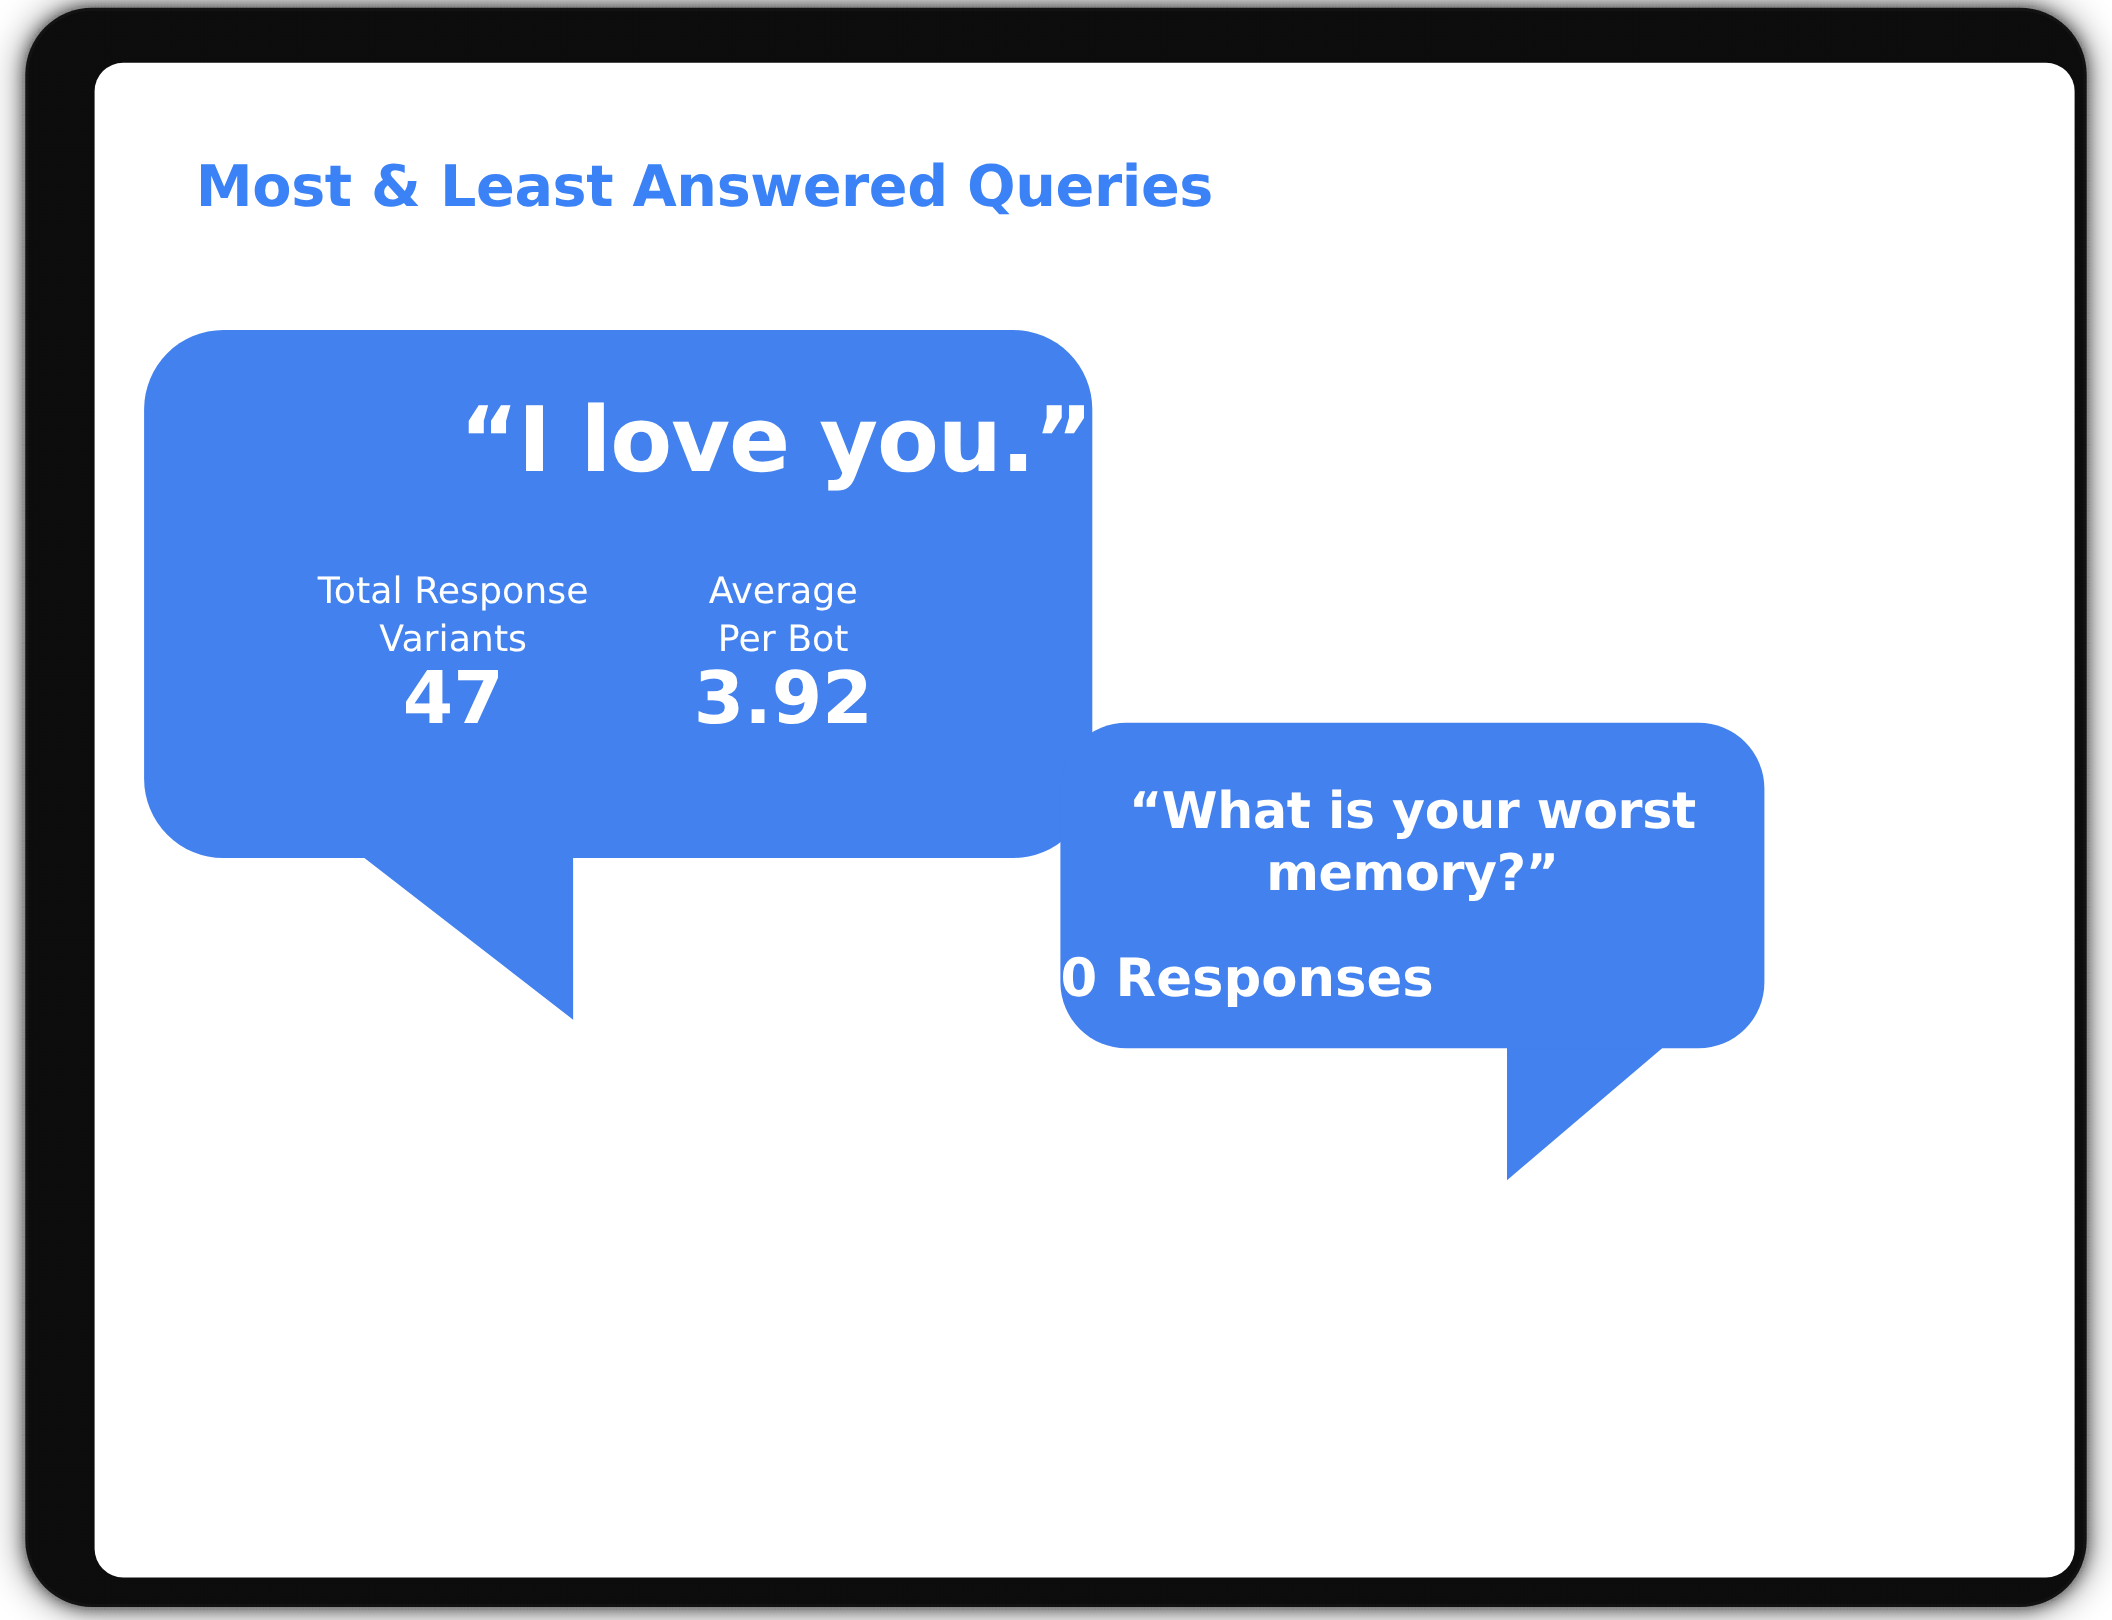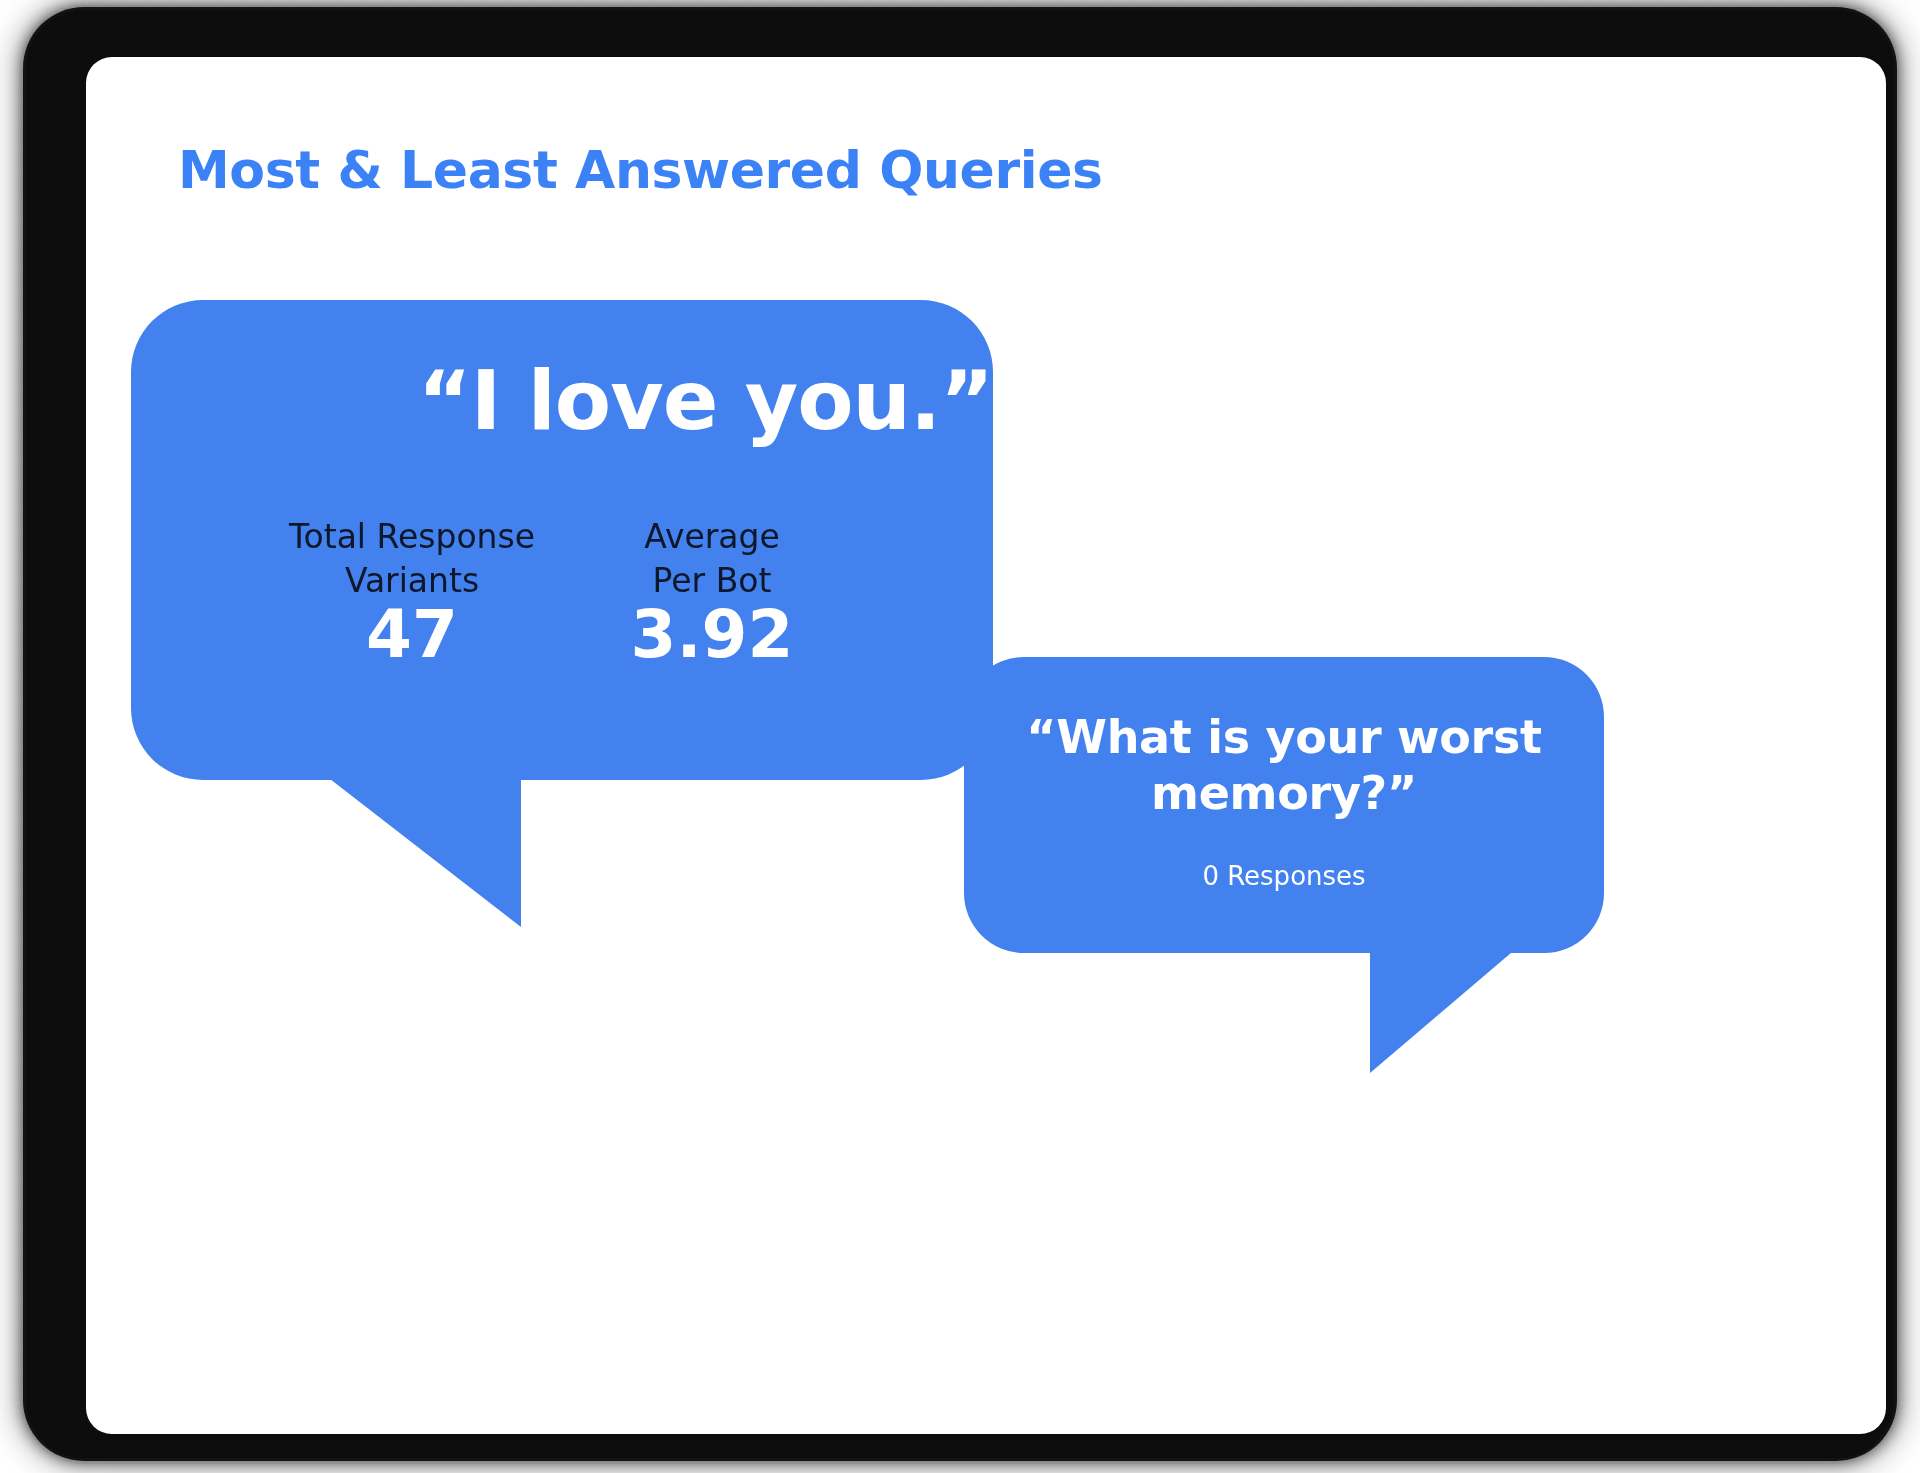--- a/index.html
+++ b/index.html
@@ -129,21 +129,21 @@
     align-items: flex-start;
   }
   .stat-block {
     width: 300px;
     text-align: center;
   }
   .stat-label {
     font-size: 33px;
     font-weight: 400;
     line-height: 1.32;
-    color: #0f172a;
+    color: #ffffff;
     white-space: pre-line;
   }
   .stat-value {
     font-size: 66px;
     font-weight: 700;
     line-height: 1;
     color: #ffffff;
   }
 
   
@@ -176,23 +176,22 @@
     letter-spacing: -0.3px;
     color: #ffffff;
     padding: 0 54px;
     box-sizing: border-box;
   }
   #secondary-count {
     position: absolute;
     left: 0;
     top: 204px;
     width: 100%;
-    text-align: center;
-    font-size: 26px;
-    font-weight: 400;
+    font-size: 48px;
+    font-weight: 700;
     color: #ffffff;
   }
 </style>
 </head>
 <body>
 
 <div id="device-frame">
   <div id="screen">
 
     <div id="card-title">Most &amp; Least Answered Queries</div>

